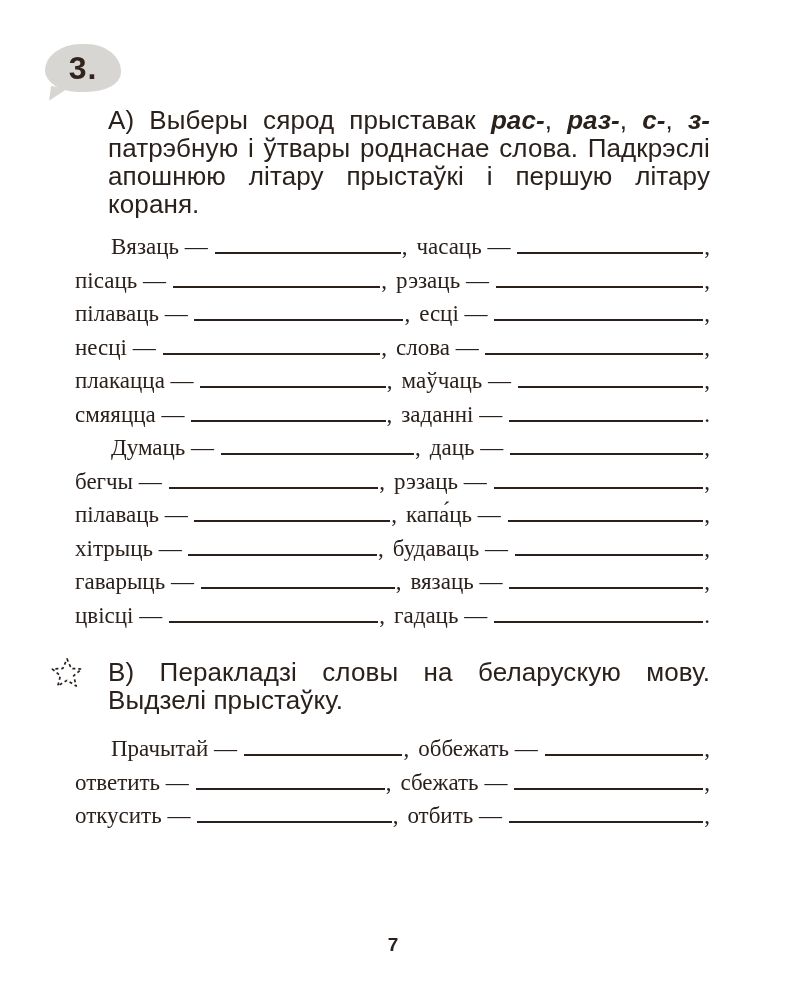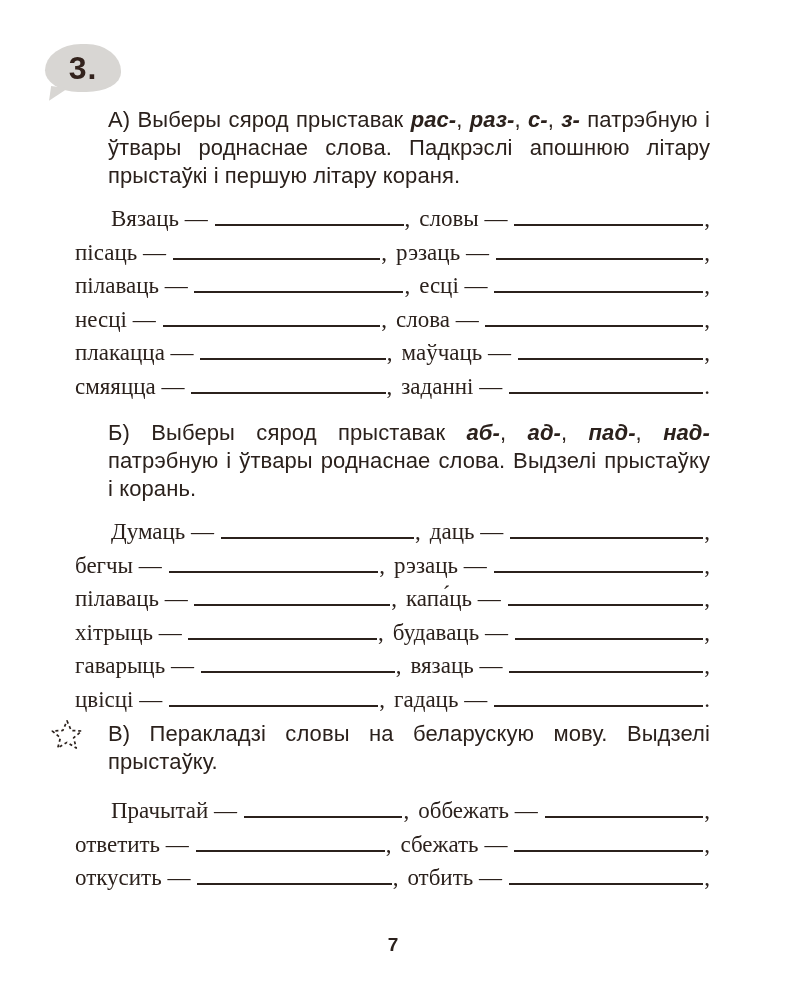--- a/index.html
+++ b/index.html
@@ -40,21 +40,21 @@
     letter-spacing:1px; line-height:1;
   }
   .exercise-title {
     font-size:22px; margin-left:26px;
     letter-spacing:0.2px; word-spacing:7px;
   }
   
   .section-heading {
     margin-left:33px;
     position:relative;
-    font-size:22px; line-height:28px;
+    font-size:26px; line-height:28px;
     text-align:justify;
     letter-spacing:0.1px;
   }
   .section-heading p { margin:0; }
   .prefix { font-weight:bold; font-style:italic; }
   .star-marker {
     position:absolute; left:-58px; top:-2px;
     width:34px; height:34px;
   }
   .star-marker svg { display:block; width:34px; height:34px; }
@@ -74,21 +74,21 @@
     flex:1 1 0;
     min-width:40px;
     border-bottom:2px solid #2b211c;
     margin:0 1px;
   }
   .sep { margin-right:9px; }
   .sep.end { margin-right:0; }
   .mb-a-head { margin-bottom:16px; }
   .mb-a-fill { margin-bottom:0; }
   .mt-b-head { margin-top:12px; margin-bottom:16px; }
-  .mt-c-head { margin-bottom:22px; }
+  .mt-c-head { margin-top:22px; margin-bottom:22px; }
   .page-number {
     position:absolute; bottom:44px; left:0; right:0;
     text-align:center;
     font-size:19px; font-weight:bold;
   }
 </style>
 </head>
 <body>
 
 <div class="page">
@@ -102,21 +102,21 @@
   <section>
     <div class="section-heading mb-a-head">
       <p><span>А) Выберы сярод прыставак </span><span class="prefix">рас-</span><span>, </span><span class="prefix">раз-</span><span>, </span><span class="prefix">с-</span><span>, </span><span class="prefix">з-</span><span> патрэбную і ўтвары роднаснае слова. Падкрэслі апошнюю літару прыстаўкі і першую літару кораня.</span></p>
     </div>
     <div class="fill-group mb-a-fill">
         <div class="fill-line indent">
           <span class="word">Вязаць</span>
           <span class="dash"> — </span>
           <span class="blank"></span>
           <span class="sep">,</span>
-          <span class="word">словы</span>
+          <span class="word">часаць</span>
           <span class="dash"> — </span>
           <span class="blank"></span>
           <span class="sep end">,</span>
         </div>
         <div class="fill-line">
           <span class="word">пісаць</span>
           <span class="dash"> — </span>
           <span class="blank"></span>
           <span class="sep">,</span>
           <span class="word">рэзаць</span>
@@ -161,23 +161,20 @@
           <span class="sep">,</span>
           <span class="word">заданні</span>
           <span class="dash"> — </span>
           <span class="blank"></span>
           <span class="sep end">.</span>
         </div>
       </div>
   </section>
 
   <section>
-    <div class="section-heading mt-b-head">
-      <p><span>Б) Выберы сярод прыставак </span><span class="prefix">аб-</span><span>, </span><span class="prefix">ад-</span><span>, </span><span class="prefix">пад-</span><span>, </span><span class="prefix">над-</span><span> патрэбную і ўтвары роднаснае слова. Выдзелі прыстаўку і корань.</span></p>
-    </div>
     <div class="fill-group">
         <div class="fill-line indent">
           <span class="word">Думаць</span>
           <span class="dash"> — </span>
           <span class="blank"></span>
           <span class="sep">,</span>
           <span class="word">даць</span>
           <span class="dash"> — </span>
           <span class="blank"></span>
           <span class="sep end">,</span>

